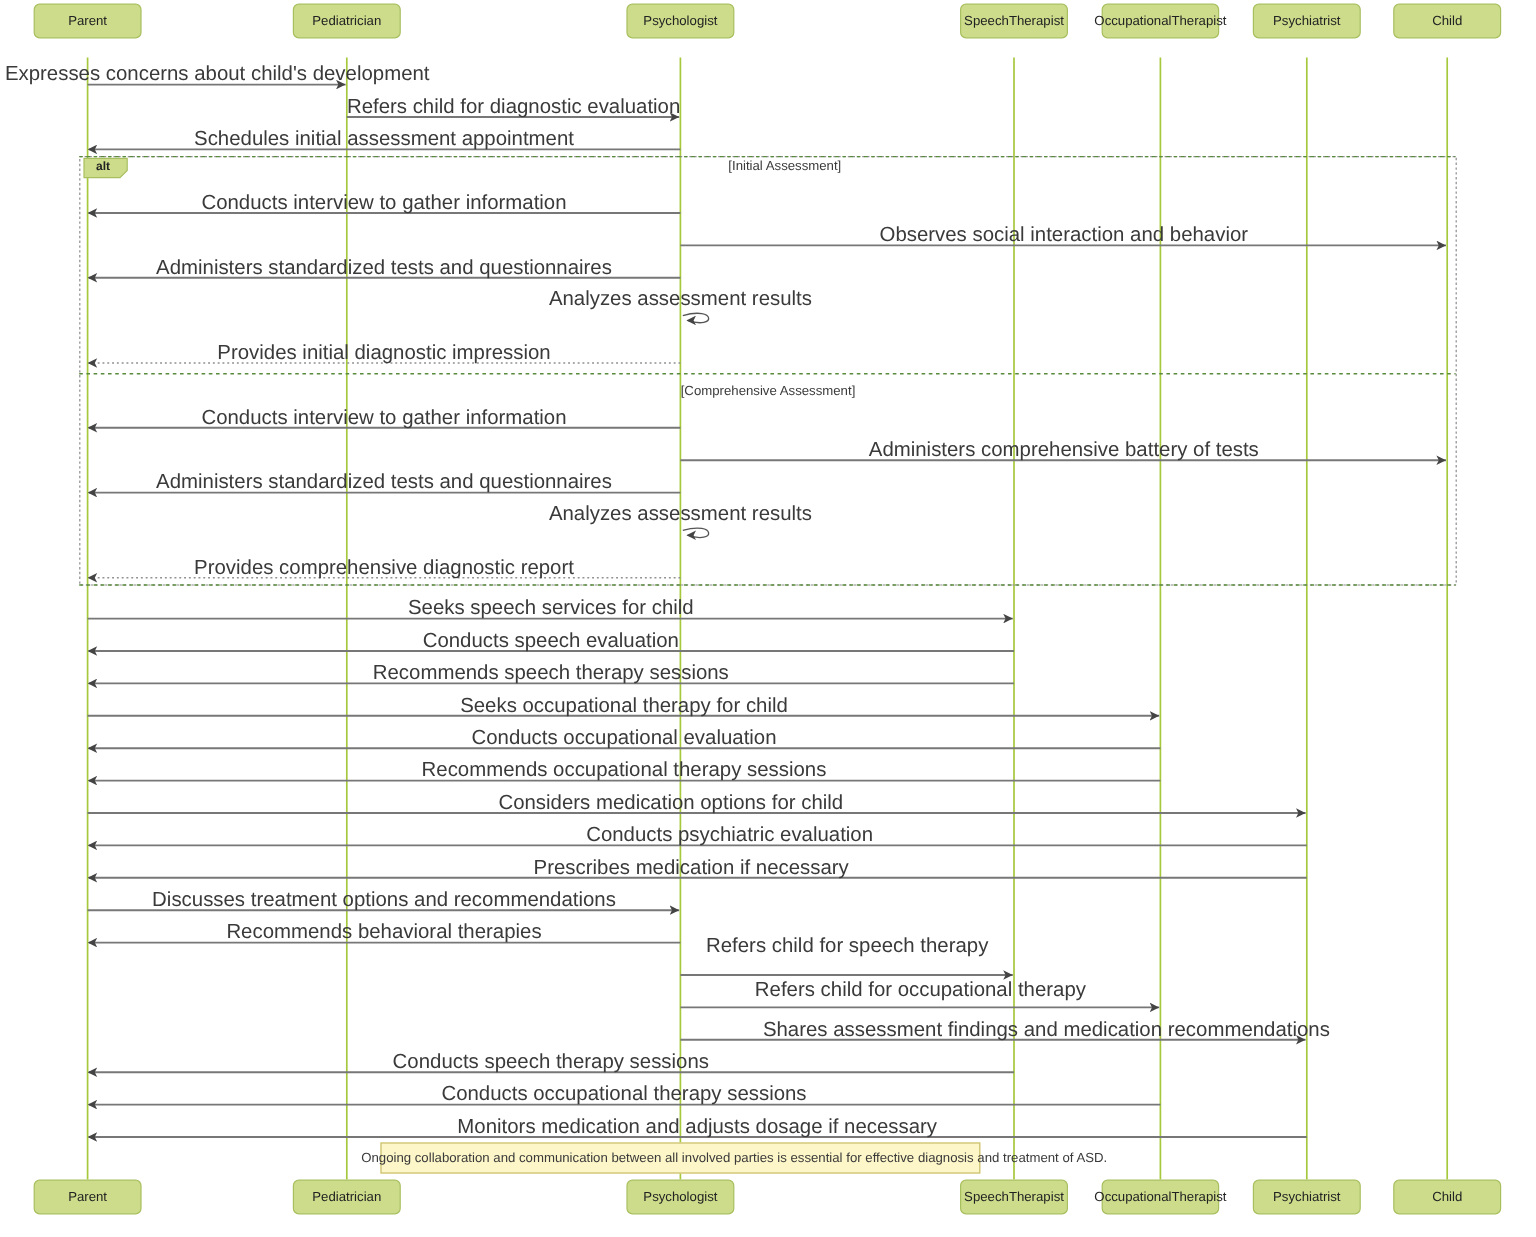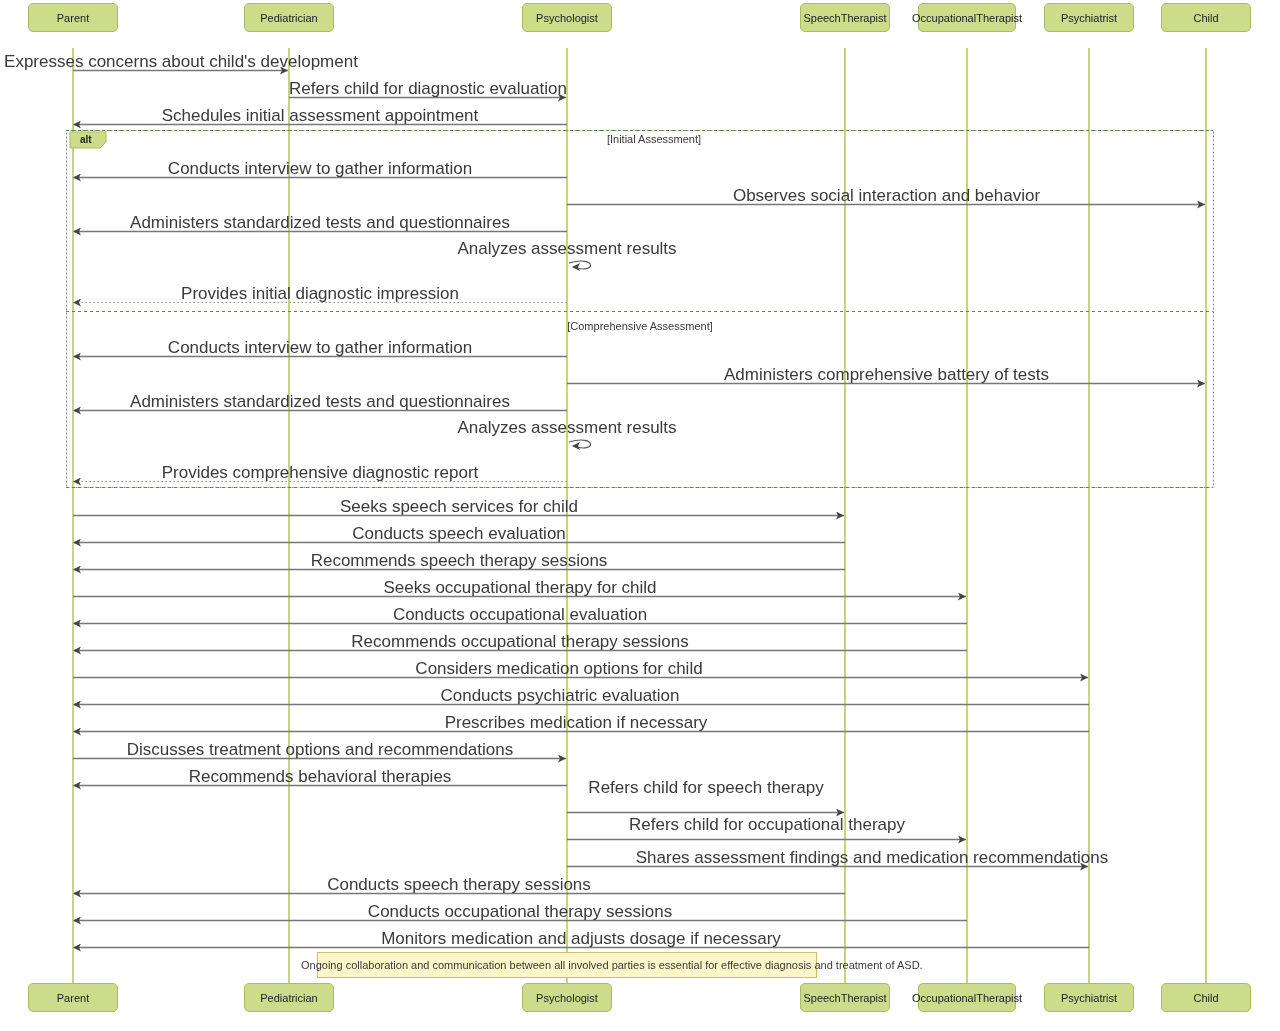--- a/index.html
+++ b/index.html
@@ -149,21 +149,21 @@
       <div class="msg-label" style="left: 320px; top: 396px;">Administers standardized tests and questionnaires</div>
       <div class="msg-label" style="left: 567px; top: 422px;">Analyzes assessment results</div>
       <div class="msg-label" style="left: 320px; top: 467px;">Provides comprehensive diagnostic report</div>
       <div class="msg-label" style="left: 459px; top: 501px;">Seeks speech services for child</div>
       <div class="msg-label" style="left: 459px; top: 528px;">Conducts speech evaluation</div>
       <div class="msg-label" style="left: 459px; top: 555px;">Recommends speech therapy sessions</div>
       <div class="msg-label" style="left: 520px; top: 582px;">Seeks occupational therapy for child</div>
       <div class="msg-label" style="left: 520px; top: 609px;">Conducts occupational evaluation</div>
       <div class="msg-label" style="left: 520px; top: 636px;">Recommends occupational therapy sessions</div>
       <div class="msg-label" style="left: 559px; top: 663px;">Considers medication options for child</div>
-      <div class="msg-label" style="left: 560px; top: 690px;">Conducts psychiatric evaluation</div>
+      <div class="msg-label" style="left: 608px; top: 690px;">Conducts psychiatric evaluation</div>
       <div class="msg-label" style="left: 576px; top: 717px;">Prescribes medication if necessary</div>
       <div class="msg-label" style="left: 320px; top: 744px;">Discusses treatment options and recommendations</div>
       <div class="msg-label" style="left: 320px; top: 771px; text-align: center;">Recommends behavioral therapies</div>
       <div class="msg-label" style="left: 706px; top: 782px;">Refers child for speech therapy</div>
       <div class="msg-label" style="left: 767px; top: 819px;">Refers child for occupational therapy</div>
       <div class="msg-label" style="left: 828px; top: 852px; margin-left: 44px;">Shares assessment findings and medication recommendations</div>
       <div class="msg-label" style="left: 459px; top: 879px;">Conducts speech therapy sessions</div>
       <div class="msg-label" style="left: 520px; top: 906px;">Conducts occupational therapy sessions</div>
       <div class="msg-label" style="left: 581px; top: 933px;">Monitors medication and adjusts dosage if necessary</div>
       <div class="participant-box" style="left: 28px; top: 3px; width: 90px;">

